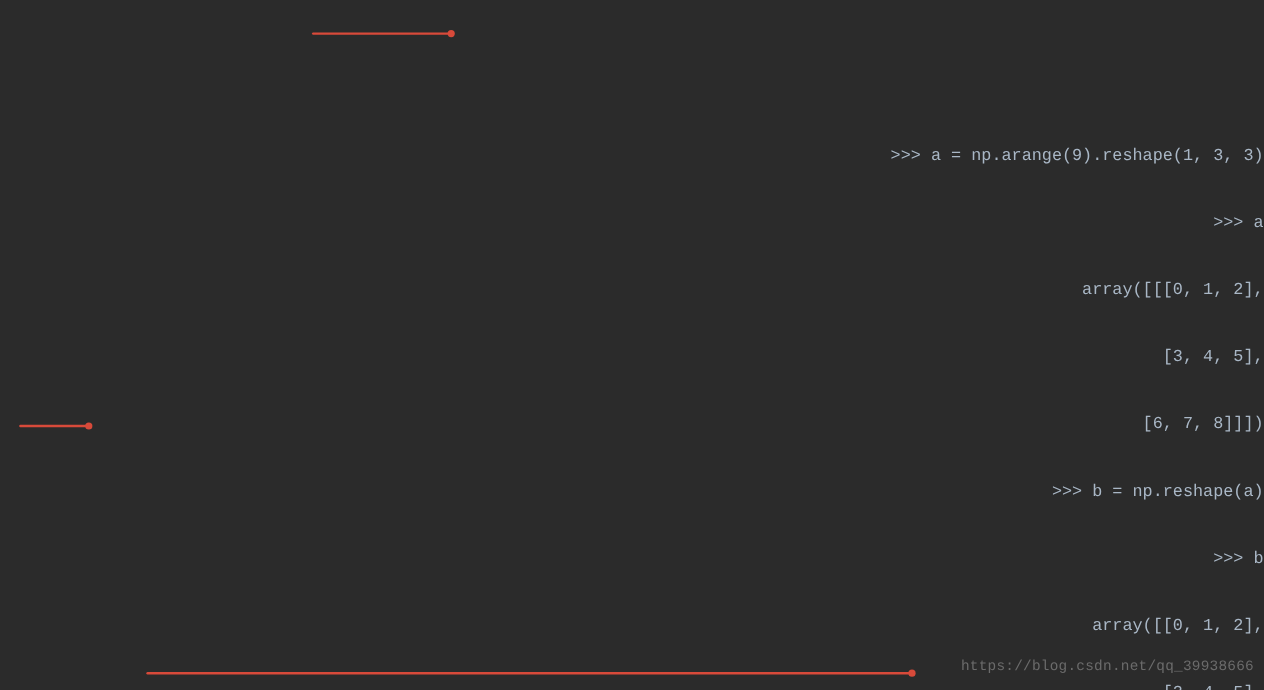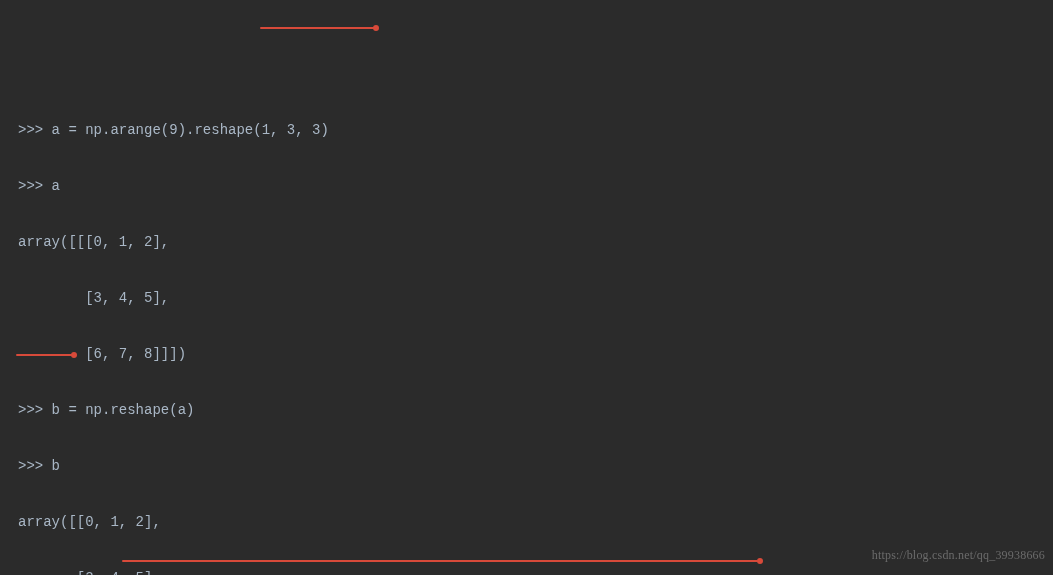--- a/index.html
+++ b/index.html
@@ -1,15 +1,15 @@
 <!DOCTYPE html>
 <html><head>
   <meta charset="utf-8">
   <style>
-    * { margin: 0; padding: 0; box-sizing: border-box; }
+    * { margin: 0; padding: 0; box-sizing: border-box; text-align: right; }
     body {
       background: #2b2b2b;
       color: #a9b7c6;
       font-family: "Courier New", Consolas, monospace;
       font-size: 14px;
       line-height: 28px;
       padding: 4px 0 4px 18px;
       width: 1053px;
       height: 575px;
       overflow: hidden;
@@ -40,21 +40,21 @@
     }
     .u1 { top: 27px; left: 260px; width: 118px; }
     .u2 { top: 354px; left: 16px; width: 60px; }
     .u3 { top: 560px; left: 122px; width: 640px; }
     .watermark {
       position: absolute;
       bottom: 6px;
       right: 8px;
       color: #6b6b6b;
       font-size: 12px;
-      font-family: Liberation Serif, serif;
+      font-family: Liberation Mono, monospace;
       letter-spacing: 0.2px;
     }
   </style>
 </head>
 <body>
 
 
 
 <div class="line"><span class="prompt">&gt;&gt;&gt; </span><span class="code">a = np.arange(9).reshape(1, 3, 3)</span></div>
 <div class="line"><span class="prompt">&gt;&gt;&gt; </span><span class="code">a</span></div>

